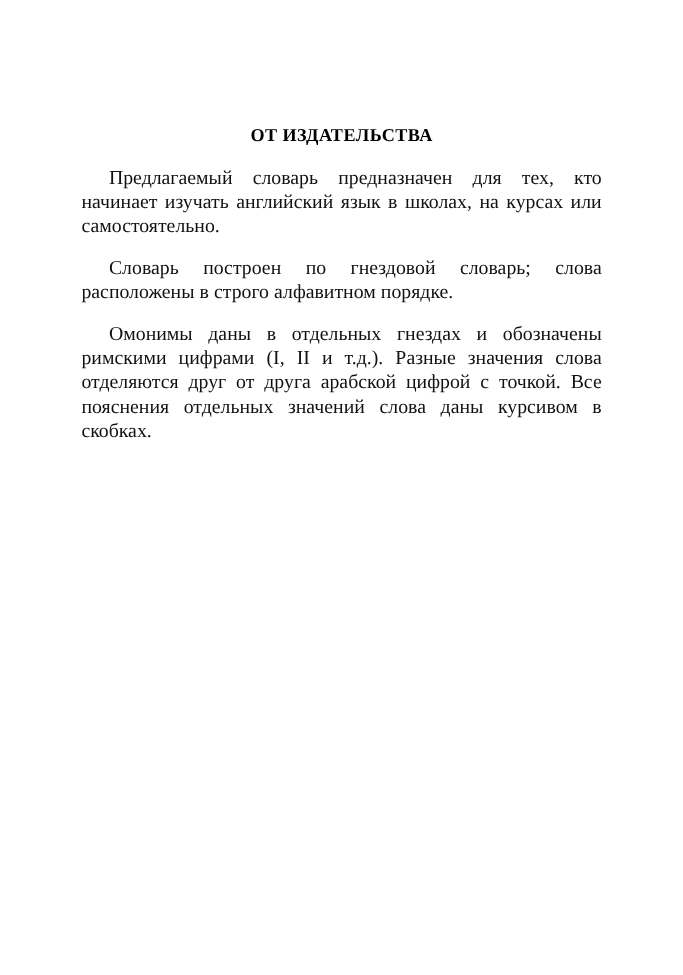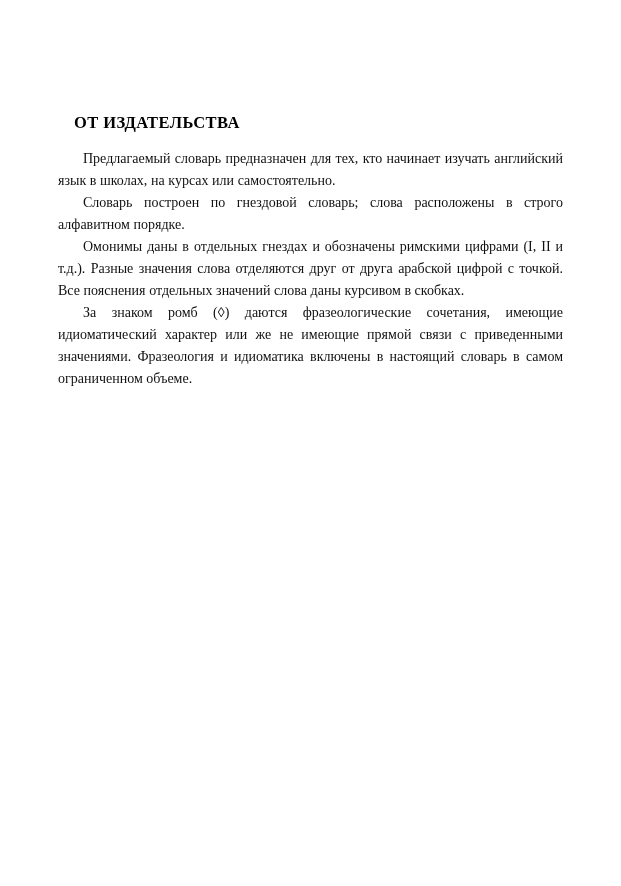--- a/index.html
+++ b/index.html
@@ -17,38 +17,39 @@
     color: #111111;
     box-sizing: border-box;
   }
   .text-column {
     position: absolute;
     left: 58px;
     top: 112px;
     width: 505px;
   }
   .section-heading {
+    text-align: center;
     font-weight: bold;
     font-size: 16.5px;
     letter-spacing: 0.4px;
     line-height: 22px;
-    margin: 16px;
+    margin: 0;
     color: #000000;
   }
   .section-heading.first {
     margin-top: 0;
     margin-bottom: 14px;
   }
   .section-heading.second {
     margin-top: 46px;
     margin-bottom: 16px;
   }
   .para {
-    margin: 0;
-    font-size: 14px;
+    margin: 16px;
+    font-size: 18px;
     line-height: 22px;
     text-align: justify;
     text-indent: 25px;
     hyphens: manual;
     -webkit-hyphens: manual;
     word-spacing: 0.1px;
   }
   .block {
     margin: 0;
   }
@@ -70,18 +71,17 @@
 
     <div class="block">
 
       <p class="para">Словарь построен по гнездовой словарь; слова расположены в строго алфавитном порядке.</p>
 
 
 
       <p class="para">Омонимы даны в отдельных гнездах и обозначены римскими цифрами (I, II и т.д.). Разные значения слова отделяются друг от друга арабской цифрой с точкой. Все пояснения отдельных значений слова даны курсивом в скобках.</p>
 
 
-      <p class="para">За знаком ромб (◊) даются фразеологические сочетания, имеющие идиоматический характер или же не имеющие прямой связи с приведенными значениями. Фразеология и идиоматика включены в настоящий словарь в самом ограниченном объеме.</p>
     </div>
 
   </div>
 
 </div>
 
 </body></html>

